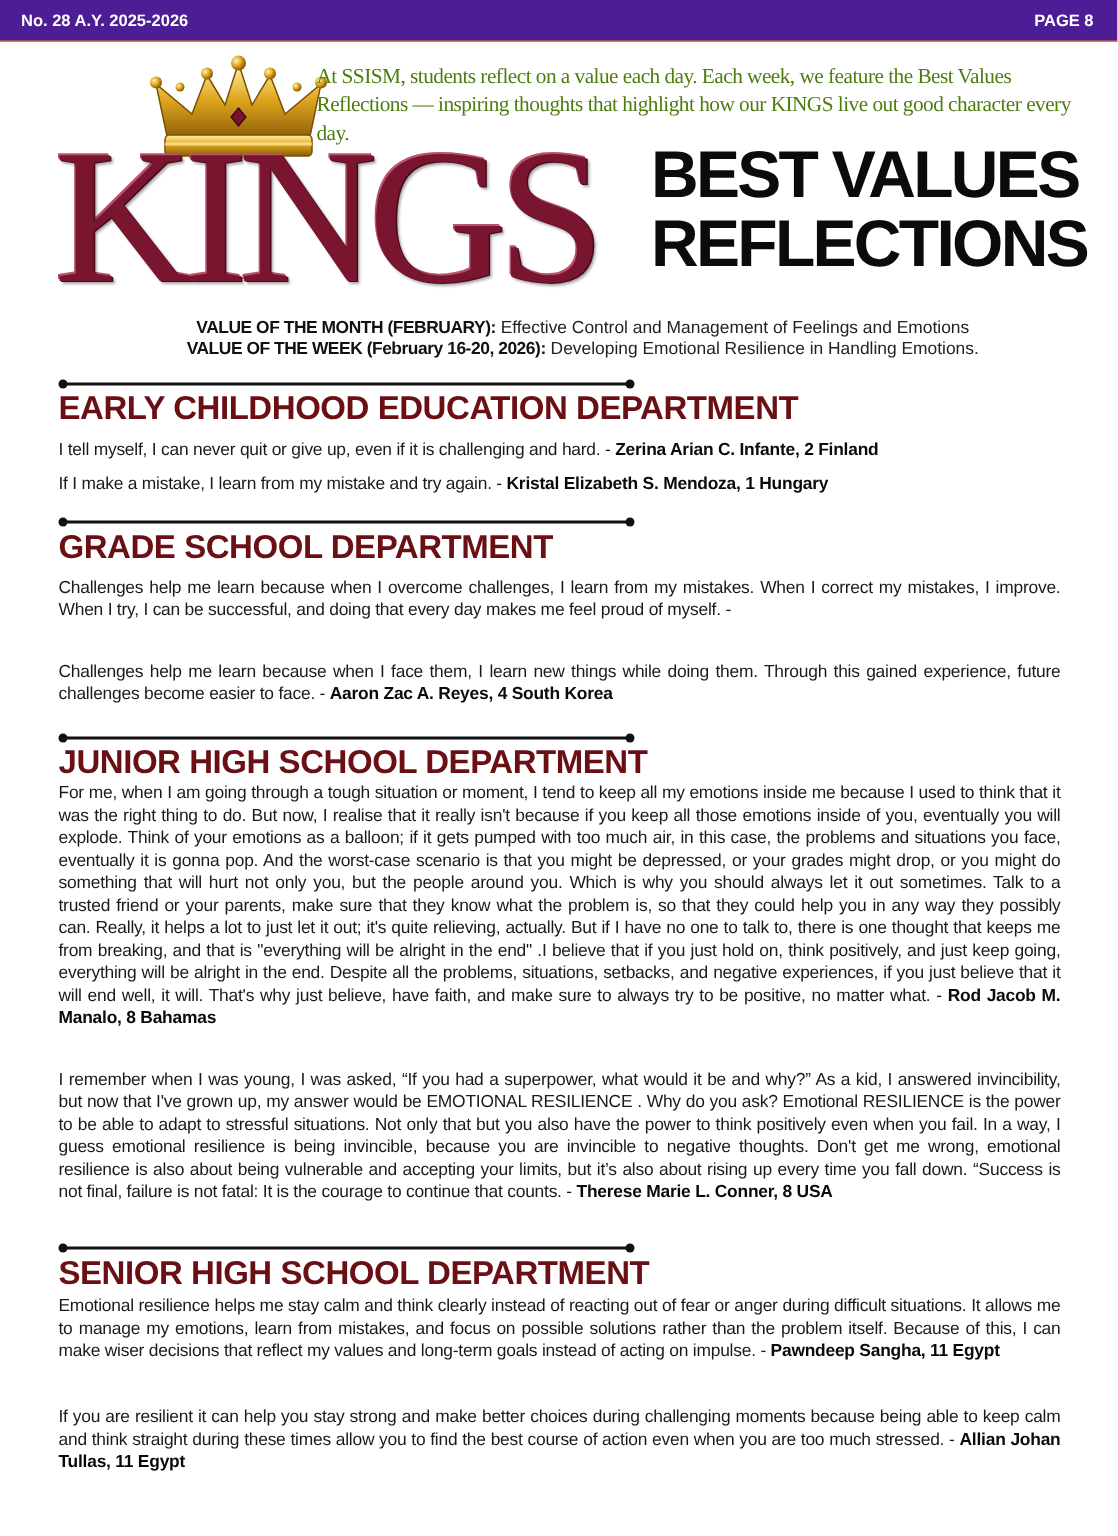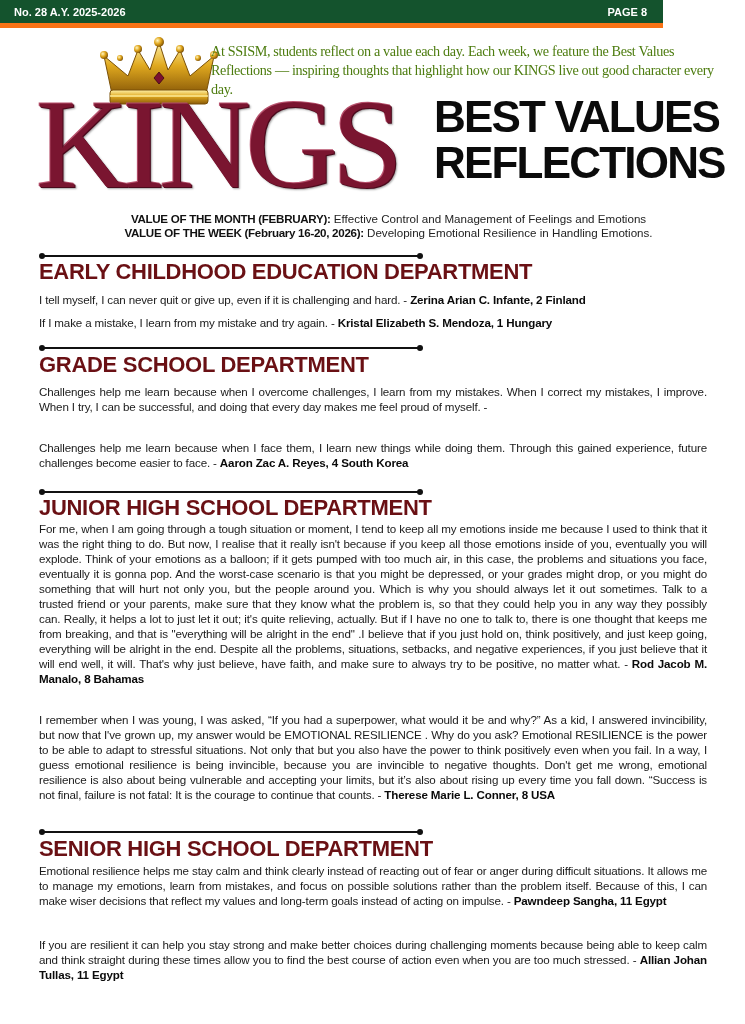--- a/index.html
+++ b/index.html
@@ -1,22 +1,22 @@
 <!DOCTYPE html>
 <html><head>
 <meta charset="utf-8">
 <style>
   * { margin:0; padding:0; box-sizing:border-box; }
   html, body { width:745px; height:1024px; background:#ffffff; overflow:hidden; }
   body { position:relative; font-family:"Liberation Sans", sans-serif; color:#111; }
 
-  .topbar { position:absolute; left:0; top:0; width:663px; height:28px; background:#14532d;
+  .topbar { position:absolute; left:0; top:0; width:745px; height:28px; background:#4c1d95;
     color:#fff; font-family:"Liberation Sans", sans-serif; font-weight:bold; font-size:11px;
     display:flex; justify-content:space-between; align-items:center; padding:0 16px 0 14px;
-    border-bottom:5px solid #f97316; }
+    border-bottom:1px solid #f97316; }
 
   .logo { position:absolute; left:36px; top:36px; width:350px; height:172px; }
   .crown { position:absolute; left:58px; top:0; width:130px; height:72px; }
   .kings-word { position:absolute; left:0; top:44px; width:350px; font-family:"Liberation Serif", serif;
     font-size:128px; line-height:128px; font-weight:normal; letter-spacing:-6px;
     color:#7a1530; text-shadow: 1px 1px 0 #4a0a1c, 2px 2px 2px rgba(0,0,0,0.35), -1px -1px 0 #b8536e; }
 
   .intro { position:absolute; left:211px; top:42px; width:520px; font-family:"Liberation Serif", serif;
     font-size:14.2px; line-height:19px; color:#4d7c0f; letter-spacing:-0.35px; }
 

